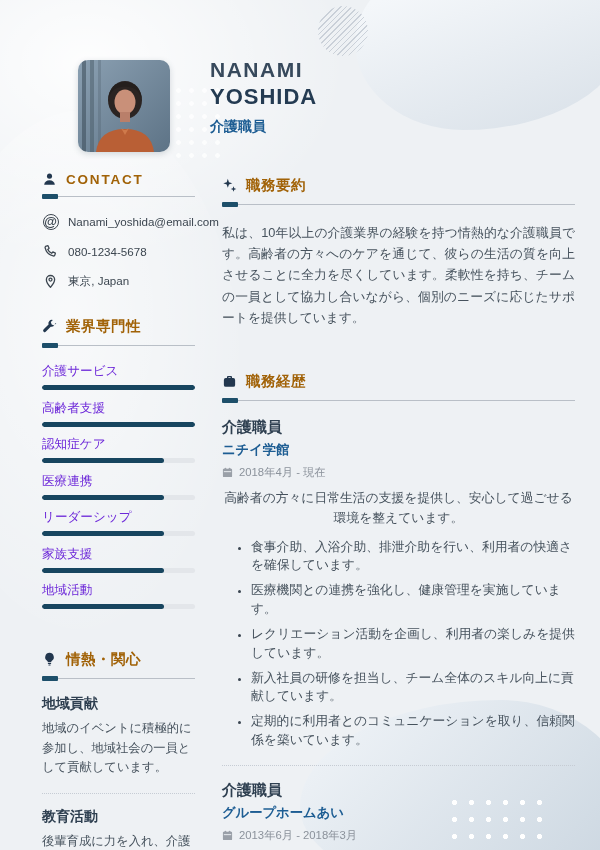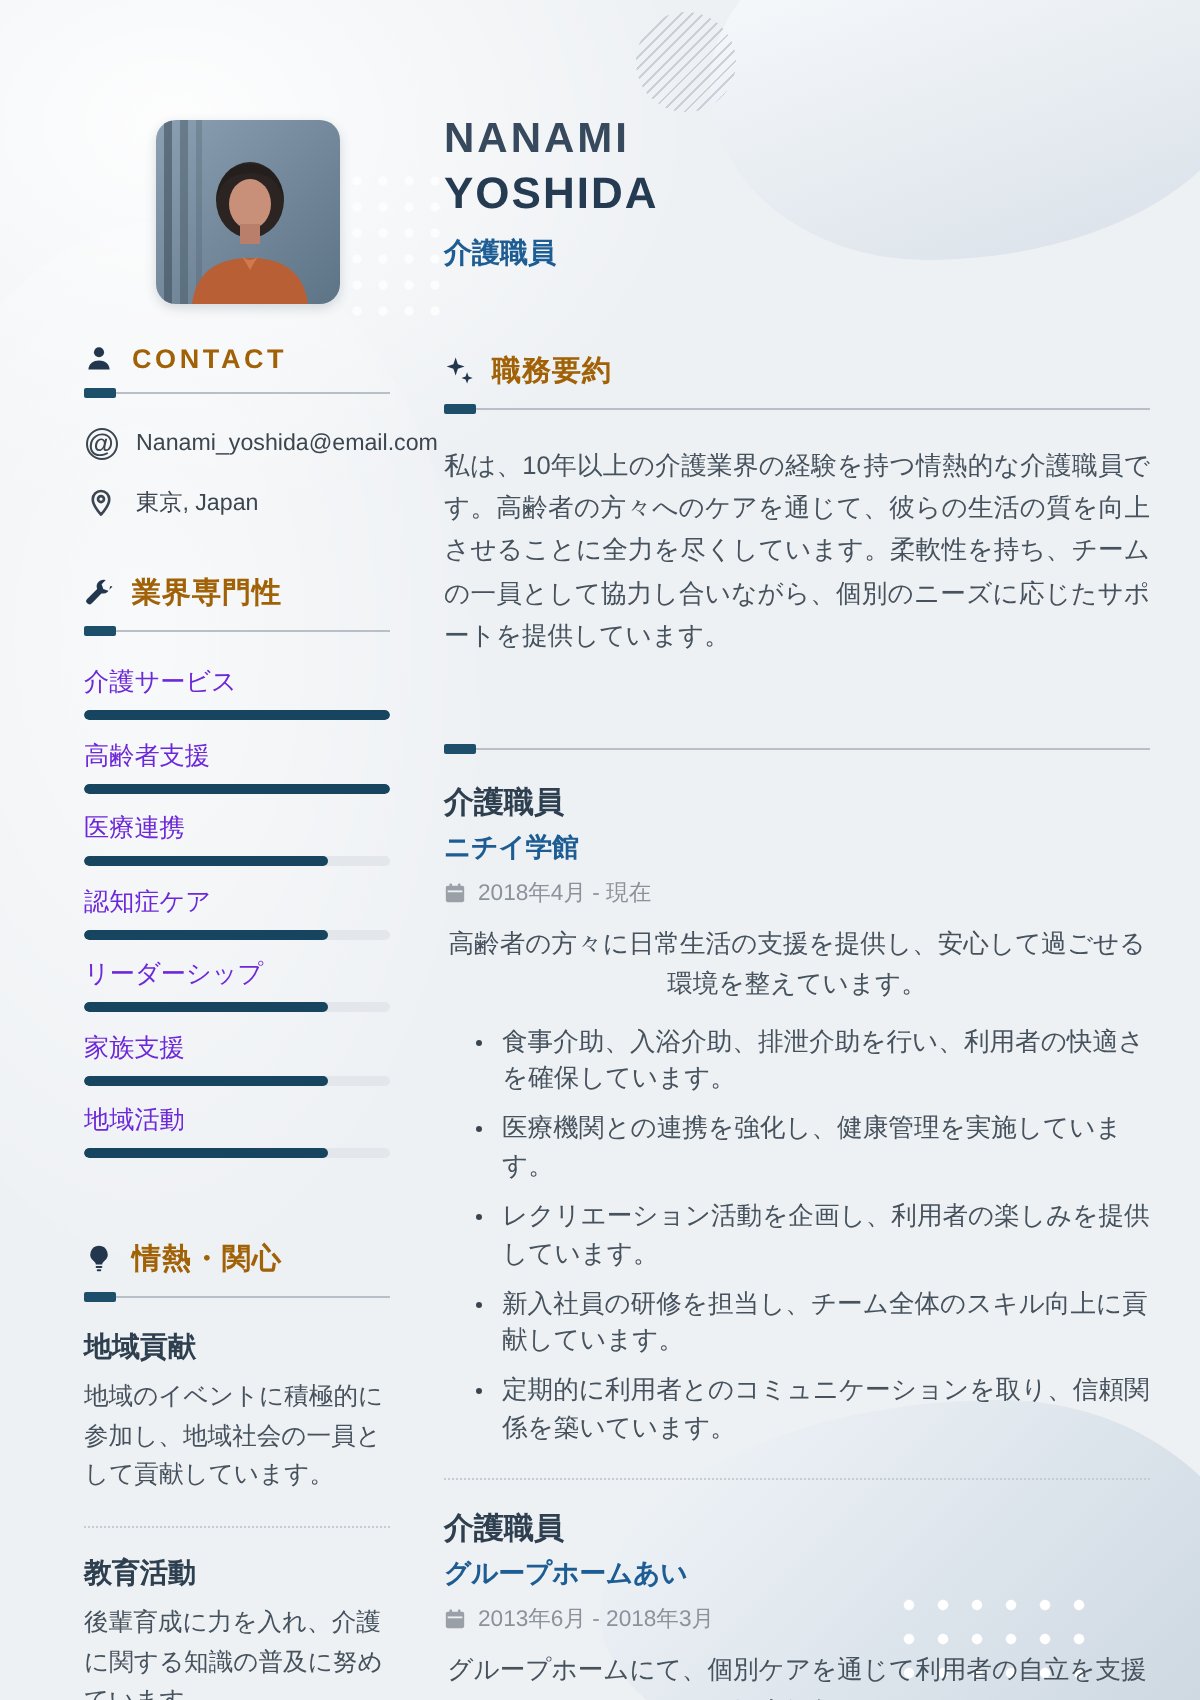--- a/index.html
+++ b/index.html
@@ -24,21 +24,21 @@
     background-image:radial-gradient(circle,#ffffff 2px, transparent 2.6px); background-size:13px 13px; }
   .dots-bottom { position:absolute; right:52px; bottom:6px; width:102px; height:50px;
     background-image:radial-gradient(circle,#ffffff 2.3px, transparent 2.9px); background-size:17px 17px; }
 
   
   .photo { position:absolute; left:78px; top:60px; width:92px; height:92px; border-radius:10px;
     overflow:hidden; box-shadow:0 2px 6px rgba(40,60,80,.18); }
   .photo svg { display:block; }
 
   
-  .name-block { position:absolute; left:222px; top:58px; }
+  .name-block { position:absolute; left:210px; top:58px; }
   .first-name { font-size:21px; letter-spacing:1.5px; font-weight:600; color:#37495c; }
   .last-name { font-size:22px; letter-spacing:1px; font-weight:800; color:#243b52; margin-top:2px; }
   .job-title-top { font-size:14px; font-weight:700; color:#1d5d93; margin-top:8px; }
 
   
   .sidebar { position:absolute; left:42px; top:172px; width:153px; }
   .main { position:absolute; left:222px; top:176px; width:353px; }
 
   
   .sec-head { display:flex; align-items:center; gap:9px; }
@@ -148,20 +148,28 @@
       <div class="contact-rows">
         <div class="c-row">
           <span class="c-ic">
               <span class="at-glyph">@</span>
             </span>
           <span class="c-txt">Nanami_yoshida@email.com</span>
         </div>
         <div class="c-row">
           <span class="c-ic">
             <svg viewBox="0 0 16 16" width="15" height="15">
+                <path class="stroke-navy" d="M3.4 2.3l1.9-.5 1.2 2.7-1.4 1.3a8.6 8.6 0 0 0 4.1 4.1l1.3-1.4 2.7 1.2-.5 1.9c-.2.8-1 1.3-1.8 1.1A11.6 11.6 0 0 1 2.3 4.1c-.2-.8.3-1.6 1.1-1.8z"></path>
+              </svg>
+          </span>
+          <span class="c-txt">080-1234-5678</span>
+        </div>
+        <div class="c-row">
+          <span class="c-ic">
+            <svg viewBox="0 0 16 16" width="15" height="15">
                 <path class="stroke-navy" d="M8 1.6a4.4 4.4 0 0 0-4.4 4.4C3.6 9.2 8 14.2 8 14.2s4.4-5 4.4-8.2A4.4 4.4 0 0 0 8 1.6z"></path>
                 <circle class="stroke-navy" cx="8" cy="5.9" r="1.6"></circle>
               </svg>
           </span>
           <span class="c-txt">東京, Japan</span>
         </div>
       </div>
     </section>
 
     <section class="mt-exp">
@@ -184,27 +192,27 @@
               <div class="skill-fill" style="width: 100%;"></div>
             </div>
         </div>
         <div class="skill">
           <div class="skill-label">高齢者支援</div>
           <div class="skill-track">
               <div class="skill-fill" style="width: 100%;"></div>
             </div>
         </div>
         <div class="skill">
+          <div class="skill-label">認知症ケア</div>
+          <div class="skill-track">
+              <div class="skill-fill" style="width: 80%;"></div>
+            </div>
+        </div>
+        <div class="skill">
           <div class="skill-label">医療連携</div>
-          <div class="skill-track">
-              <div class="skill-fill" style="width: 80%;"></div>
-            </div>
-        </div>
-        <div class="skill">
-          <div class="skill-label">認知症ケア</div>
           <div class="skill-track">
               <div class="skill-fill" style="width: 80%;"></div>
             </div>
         </div>
         <div class="skill">
           <div class="skill-label">リーダーシップ</div>
           <div class="skill-track">
               <div class="skill-fill" style="width: 80%;"></div>
             </div>
         </div>
@@ -264,20 +272,28 @@
         <h2>職務要約</h2>
       </div>
       <div class="rule">
           <span class="seg"></span>
           <span class="line"></span>
         </div>
       <p class="summary-text">私は、10年以上の介護業界の経験を持つ情熱的な介護職員です。高齢者の方々へのケアを通じて、彼らの生活の質を向上させることに全力を尽くしています。柔軟性を持ち、チームの一員として協力し合いながら、個別のニーズに応じたサポートを提供しています。</p>
     </section>
 
     <section class="mt-career">
+      <div class="sec-head">
+        <span class="ic">
+          <svg viewBox="0 0 16 16" width="15" height="15">
+              <path class="fill-navy" d="M6.6 2h2.8c.7 0 1.3.6 1.3 1.3v1H12a2 2 0 0 1 2 2v5.4a2 2 0 0 1-2 2H4a2 2 0 0 1-2-2V6.3a2 2 0 0 1 2-2h1.3v-1C5.3 2.6 5.9 2 6.6 2zm.2 1.4v.9h2.4v-.9z"></path>
+            </svg>
+        </span>
+        <h2>職務経歴</h2>
+      </div>
       <div class="rule">
           <span class="seg"></span>
           <span class="line"></span>
         </div>
 
       <div class="job">
         <div class="job-pos">介護職員</div>
         <div class="job-co">ニチイ学館</div>
         <div class="job-date">
           <span class="ic">

